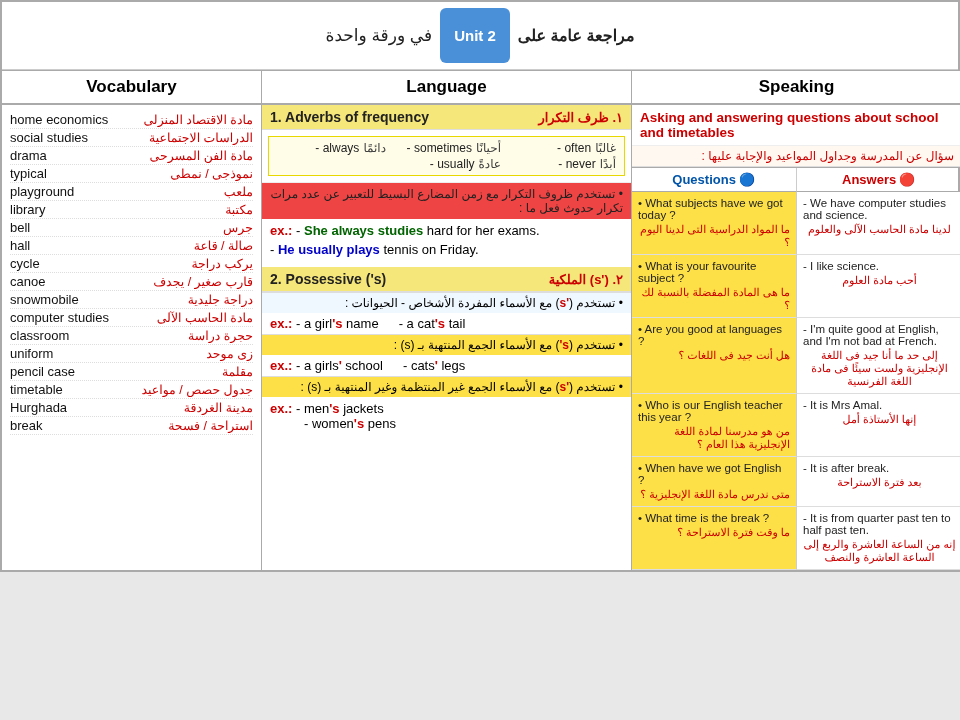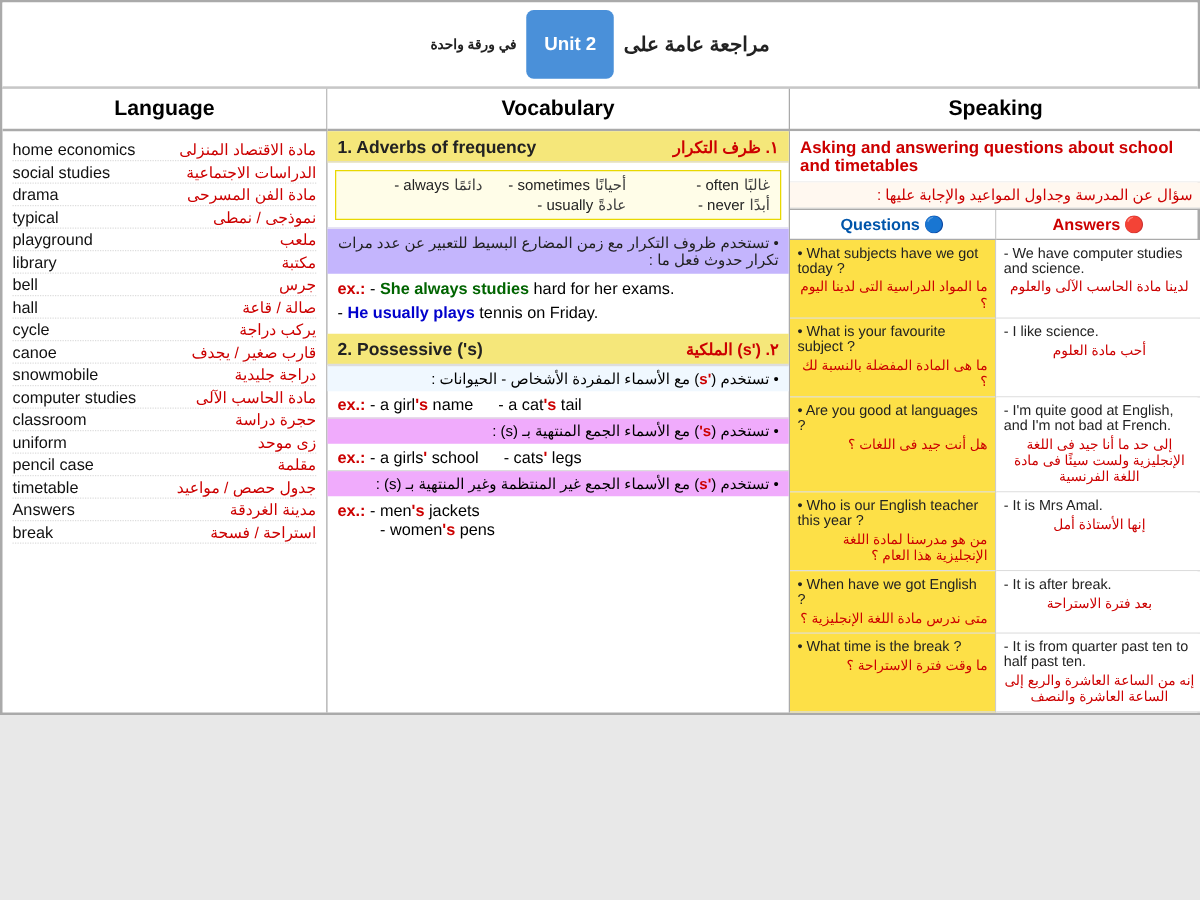--- a/index.html
+++ b/index.html
@@ -36,22 +36,22 @@
     .unit-badge {
       background: #4a90d9;
       color: #fff;
       font-weight: bold;
       font-size: 15px;
       padding: 19px 14px;
       border-radius: 6px;
       direction: ltr;
     }
     .header-arabic2 {
-      font-size: 11px;
-      font-weight: bold;
+      font-size: 17px;
+      font-weight: normal;
       color: #222;
       direction: rtl;
     }
 
     
     .main-grid {
       display: grid;
       grid-template-columns: 260px 370px 330px;
       width: 100%;
       border-top: 1px solid #aaa;
@@ -137,21 +137,21 @@
     }
     .adverb-ar { color: #404040; font-size: 12px; }
     .adverb-en { color: #222; font-size: 12px; }
     .lang-desc {
       font-size: 12px;
       direction: rtl;
       text-align: right;
       padding: 4px 8px;
       color: #222;
       border-top: 1px solid #eee;
-      background: #c4b5fd;
+      background: #ef4444;
     }
     .example-block {
       padding: 4px 8px;
       font-size: 13px;
     }
     .ex-label {
       color: #c00;
       font-weight: bold;
     }
     .ex-highlight-green { color: #006400; font-weight: bold; }
@@ -224,43 +224,43 @@
     }
     .poss-desc-box {
       background: #f0f8ff;
       font-size: 12px;
       direction: rtl;
       text-align: right;
       padding: 3px 8px;
       border-top: 1px solid #ddd;
     }
     .poss-desc-box2 {
-      background: #f0abfc;
+      background: #fde047;
       font-size: 12px;
       direction: rtl;
       text-align: right;
       padding: 3px 8px;
       border-top: 1px solid #ddd;
     }
   </style>
 </head>
 <body>
 
 <div class="page">
 
   <div class="header">
     <span class="header-arabic">مراجعة عامة على</span>
     <span class="unit-badge">Unit 2</span>
     <span class="header-arabic2">في ورقة واحدة</span>
   </div>
 
   <div class="main-grid">
 
+    <div class="col-header">Vocabulary</div>
     <div class="col-header">Language</div>
-    <div class="col-header">Vocabulary</div>
     <div class="col-header">Speaking</div>
 
     <div class="vocab-col" id="vocab-col">
         <div class="vocab-row">
           <span class="vocab-en">home economics</span>
           <span class="vocab-ar">مادة الاقتصاد المنزلى</span>
         </div>
         <div class="vocab-row">
           <span class="vocab-en">social studies</span>
           <span class="vocab-ar">الدراسات الاجتماعية</span>
@@ -315,21 +315,21 @@
         </div>
         <div class="vocab-row">
           <span class="vocab-en">pencil case</span>
           <span class="vocab-ar">مقلمة</span>
         </div>
         <div class="vocab-row">
           <span class="vocab-en">timetable</span>
           <span class="vocab-ar">جدول حصص / مواعيد</span>
         </div>
         <div class="vocab-row">
-          <span class="vocab-en">Answers</span>
+          <span class="vocab-en">Hurghada</span>
           <span class="vocab-ar">مدينة الغردقة</span>
         </div>
         <div class="vocab-row">
           <span class="vocab-en">break</span>
           <span class="vocab-ar">استراحة / فسحة</span>
         </div>
       </div>
 
     <div class="lang-col">
 

